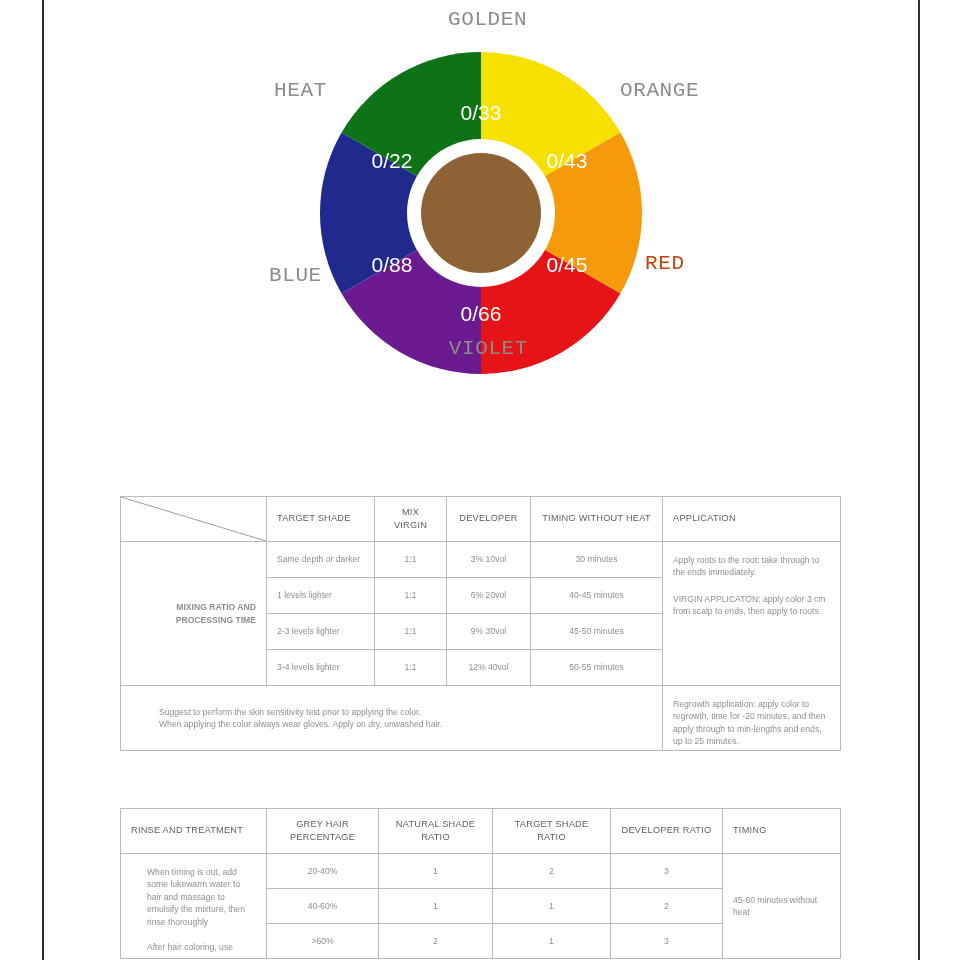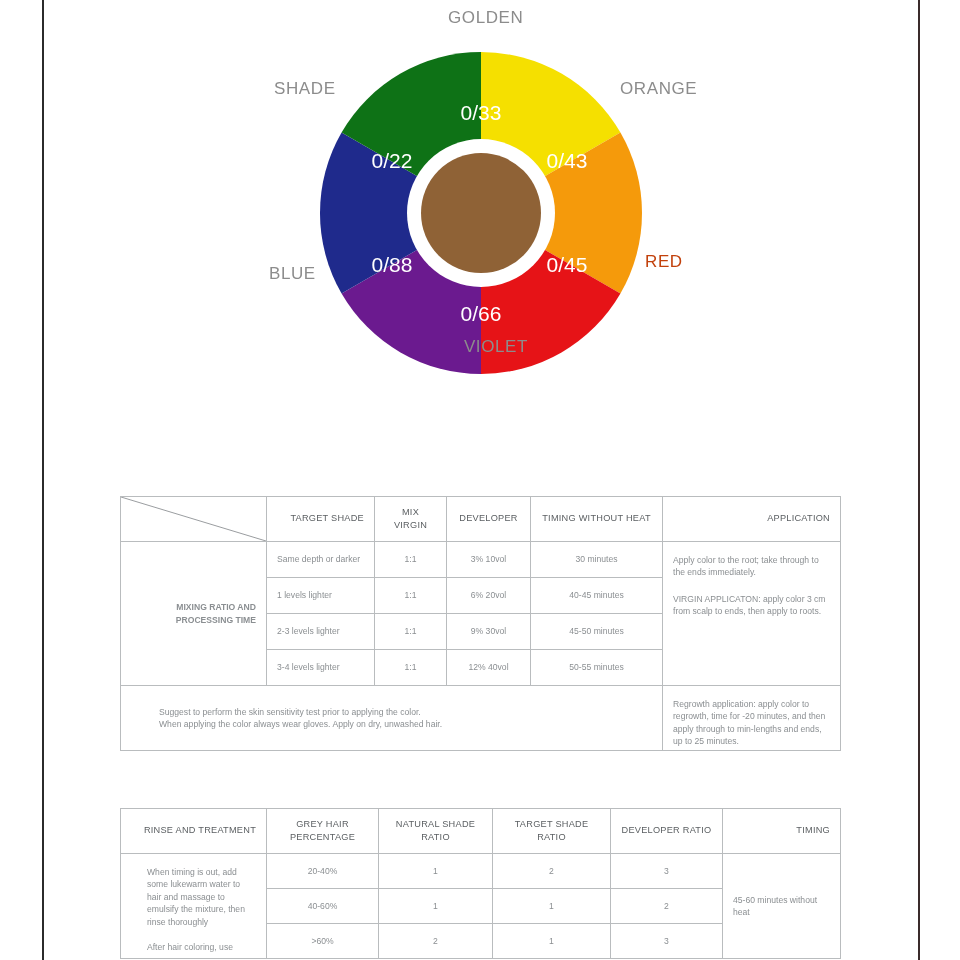--- a/index.html
+++ b/index.html
@@ -45,22 +45,22 @@
   .seg-label {
     font-family: "Liberation Sans", sans-serif;
     font-size: 21px;
     font-weight: 400;
     fill: #ffffff;
     text-anchor: middle;
     dominant-baseline: middle;
   }
   .outer-label {
     position: absolute;
-    font-family: Liberation Sans, sans-serif;
-    font-size: 17px;
+    font-family: Liberation Mono, monospace;
+    font-size: 21px;
     letter-spacing: 0.6px;
     color: #8c8c8c;
     font-weight: 400;
     white-space: nowrap;
   }
   .ol-golden { left: 128px; top: -44px; width: 70px; text-align: center; }
   .ol-orange { left: 300px; top: 27px; }
   .ol-red    { left: 325px; top: 200px; }
   .ol-violet { left: 118px; top: 285px; width: 90px; text-align: right;}
   .ol-blue   { left: -51px; top: 212px; }
@@ -92,21 +92,20 @@
     font-family: "Liberation Sans", sans-serif;
     color: #8b8f92;
     font-size: 8.6px;
     line-height: 1.45;
   }
   .tbl td.hdr {
     color: #5c6063;
     font-size: 9.2px;
     letter-spacing: 0.25px;
     height: 44px;
-    text-align: right;
   }
   .tbl td.ctr { text-align: center; }
   .tbl td.vtop { vertical-align: top; padding-top: 12px; }
 
   
   #tbl-mixing { left: 120px; top: 496px; width: 720px; }
   #tbl-mixing .r-data td { height: 35px; }
   .corner-cell { position: relative; padding: 0 !important; }
   .corner-diag {
     position: absolute; inset: 0; width: 100%; height: 100%;
@@ -178,21 +177,21 @@
       <text class="seg-label" x="161" y="263">0/66</text>
       <text class="seg-label" x="72" y="214">0/88</text>
       <text class="seg-label" x="72" y="110">0/22</text>
     </svg>
 
     <div class="outer-label ol-golden" style="color: rgb(140, 140, 140);">GOLDEN</div>
     <div class="outer-label ol-orange" style="color: rgb(140, 140, 140);">ORANGE</div>
     <div class="outer-label ol-red" style="color: #c2410c;">RED</div>
     <div class="outer-label ol-violet" style="color: rgb(140, 140, 140);">VIOLET</div>
     <div class="outer-label ol-blue" style="color: rgb(140, 140, 140);">BLUE</div>
-    <div class="outer-label ol-green" style="color: rgb(140, 140, 140);">SHADE</div>
+    <div class="outer-label ol-green" style="color: rgb(140, 140, 140);">HEAT</div>
   </div>
 
 
   <table class="tbl" id="tbl-mixing">
     <colgroup>
       <col style="width:146px">
         <col style="width:108px">
         <col style="width:72px">
       <col style="width:84px">
         <col style="width:132px">
@@ -212,21 +211,21 @@
         <td class="hdr">APPLICATION</td>
       </tr>
 
       <tr class="r-data">
         <td class="rowlabel" rowspan="4">MIXING RATIO AND PROCESSING TIME</td>
         <td>Same depth or darker</td>
         <td class="ctr">1:1</td>
         <td class="ctr">3% 10vol</td>
         <td class="ctr">30 minutes</td>
         <td class="appcell vtop" rowspan="4">
-          <p>Apply color to the root; take through to the ends immediately.</p>
+          <p>Apply roots to the root; take through to the ends immediately.</p>
           <p>VIRGIN APPLICATON: apply color 3 cm from scalp to ends, then apply to roots.</p>
         </td>
       </tr>
       <tr class="r-data">
         <td>1 levels lighter</td>
         <td class="ctr">1:1</td>
         <td class="ctr">6% 20vol</td>
         <td class="ctr">40-45 minutes</td>
       </tr>
       <tr class="r-data">

